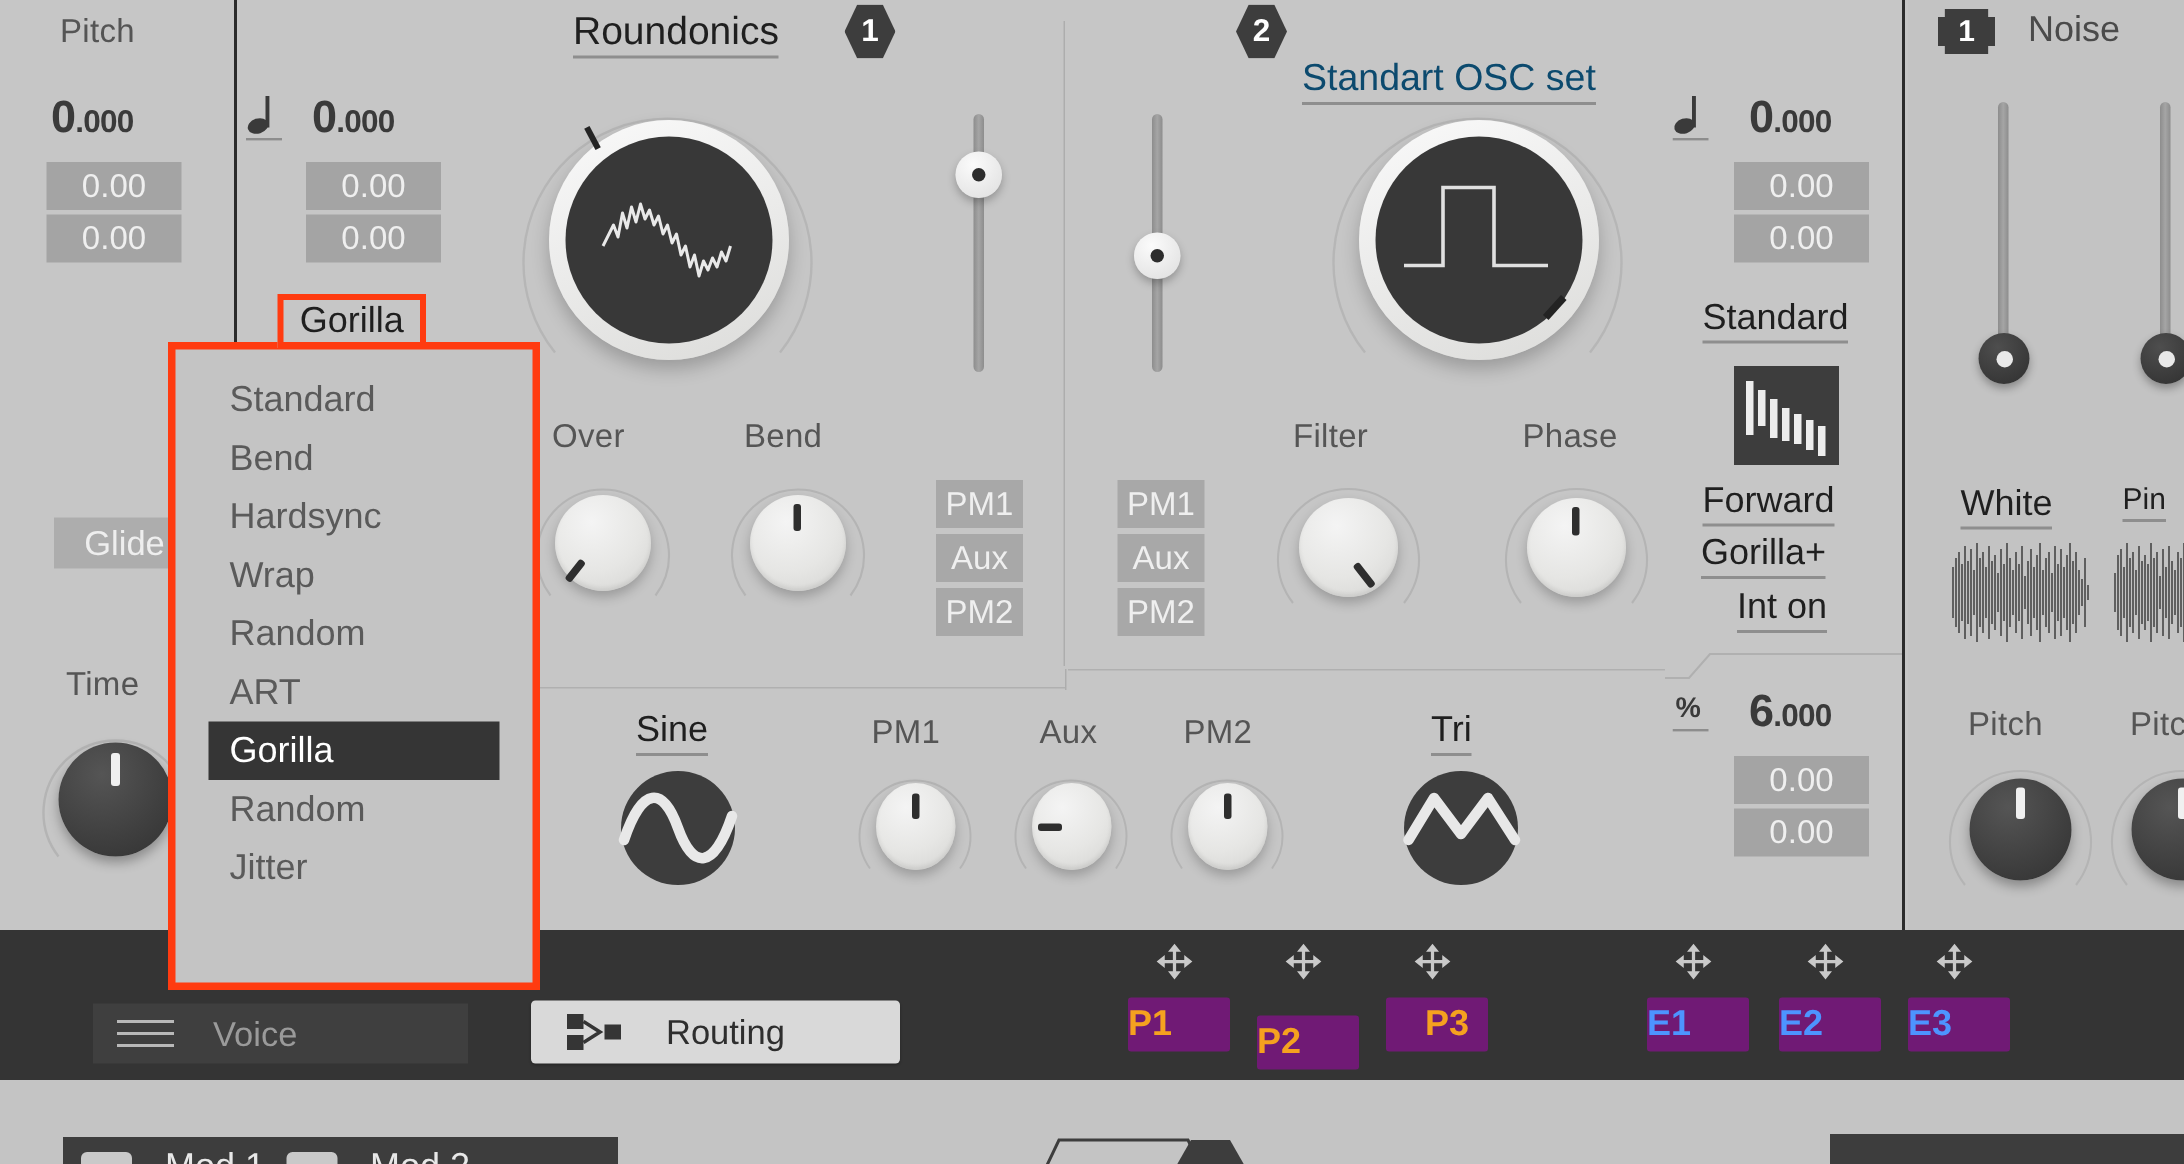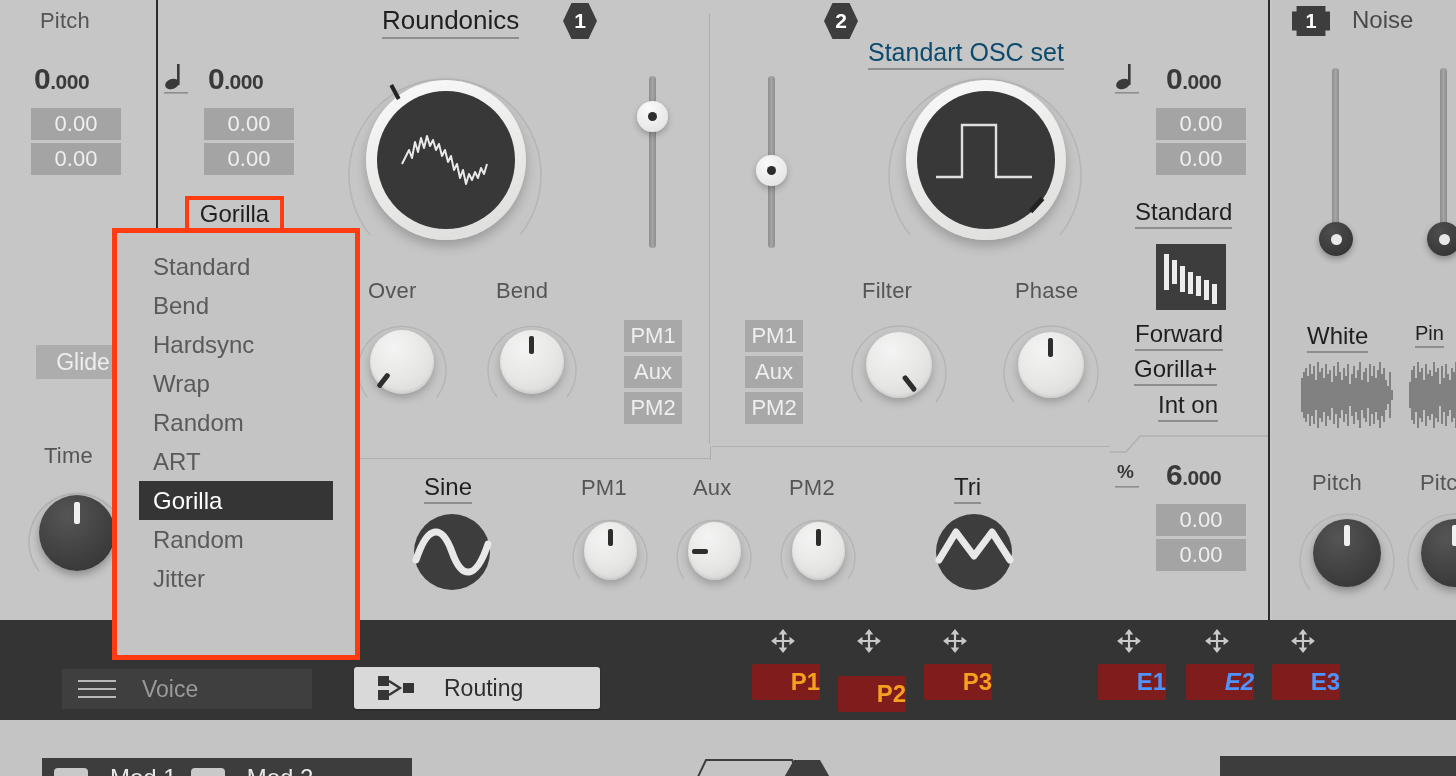--- a/index.html
+++ b/index.html
@@ -142,21 +142,21 @@
   .hamb span { display:block; height:2px; background:#b9b9b9; margin:6px 0; }
   .voicebtn .txt { color:#9a9a9a; font-size:23px; margin-left: 26px;}
   .routebtn {
     position:absolute; left: 354px; top: 667px; width: 246px; height: 42px;
     background: #d9d9d9; border-radius:3px; display:flex; align-items:center; z-index:21;
     box-shadow: 0 1px 2px rgba(0,0,0,.3);
   }
   .routebtn .txt { color:#2e2e2e; font-size:23px; margin-left: 28px; font-weight:500;}
   .modslot { position:absolute; z-index:21; text-align:center; }
   .modslot .mv { font-size:24px; font-weight:bold; }
-  .modslot .chipbg{ width:68px;height:36px;background:#7f1d1d;display:flex;align-items:center;justify-content:flex-end;border-radius:2px;}
+  .modslot .chipbg{ width:68px;height:36px;background:#701a75;display:flex;align-items:center;justify-content:flex-start;border-radius:2px;}
   .arrows { width: 26px; height: 26px; margin: 0 auto 6px; }
 
   
   .hexbadge {
     width: 34px; height: 36px; background: #3d3d3d;
     clip-path: polygon(25% 0%, 75% 0%, 100% 50%, 75% 100%, 25% 100%, 0% 50%);
     color: #fff; font-size: 21px; font-weight: bold;
     display:flex; align-items:center; justify-content:center;
   }
   .tapebadge {
@@ -595,21 +595,21 @@
   </div>
 
   <div class="modslot" style="left:1098px;top:628px;width:62px;">
     <svg class="arrows" viewBox="0 0 24 24">
       <path d="M12 1 L16 6 H13 V11 H18 V8 L23 12 L18 16 V13 H13 V18 H16 L12 23 L8 18 H11 V13 H6 V16 L1 12 L6 8 V11 H11 V6 H8 Z" fill="#c9c9c9"></path>
     </svg>
     <div class="chipbg" style="margin:0 auto;">
       <span class="mv" style="color:#4d94ff;">E1</span>
     </div>
   </div>
-  <div class="modslot" style="left:1186px;top:628px;width:62px;font-style:italic;">
+  <div class="modslot" style="left:1186px;top:628px;width:62px;">
     <svg class="arrows" viewBox="0 0 24 24">
       <path d="M12 1 L16 6 H13 V11 H18 V8 L23 12 L18 16 V13 H13 V18 H16 L12 23 L8 18 H11 V13 H6 V16 L1 12 L6 8 V11 H11 V6 H8 Z" fill="#c9c9c9"></path>
     </svg>
     <div class="chipbg" style="margin:0 auto;">
       <span class="mv" style="color:#4d94ff;">E2</span>
     </div>
   </div>
   <div class="modslot" style="left:1272px;top:628px;width:62px;">
     <svg class="arrows" viewBox="0 0 24 24">
       <path d="M12 1 L16 6 H13 V11 H18 V8 L23 12 L18 16 V13 H13 V18 H16 L12 23 L8 18 H11 V13 H6 V16 L1 12 L6 8 V11 H11 V6 H8 Z" fill="#c9c9c9"></path>

